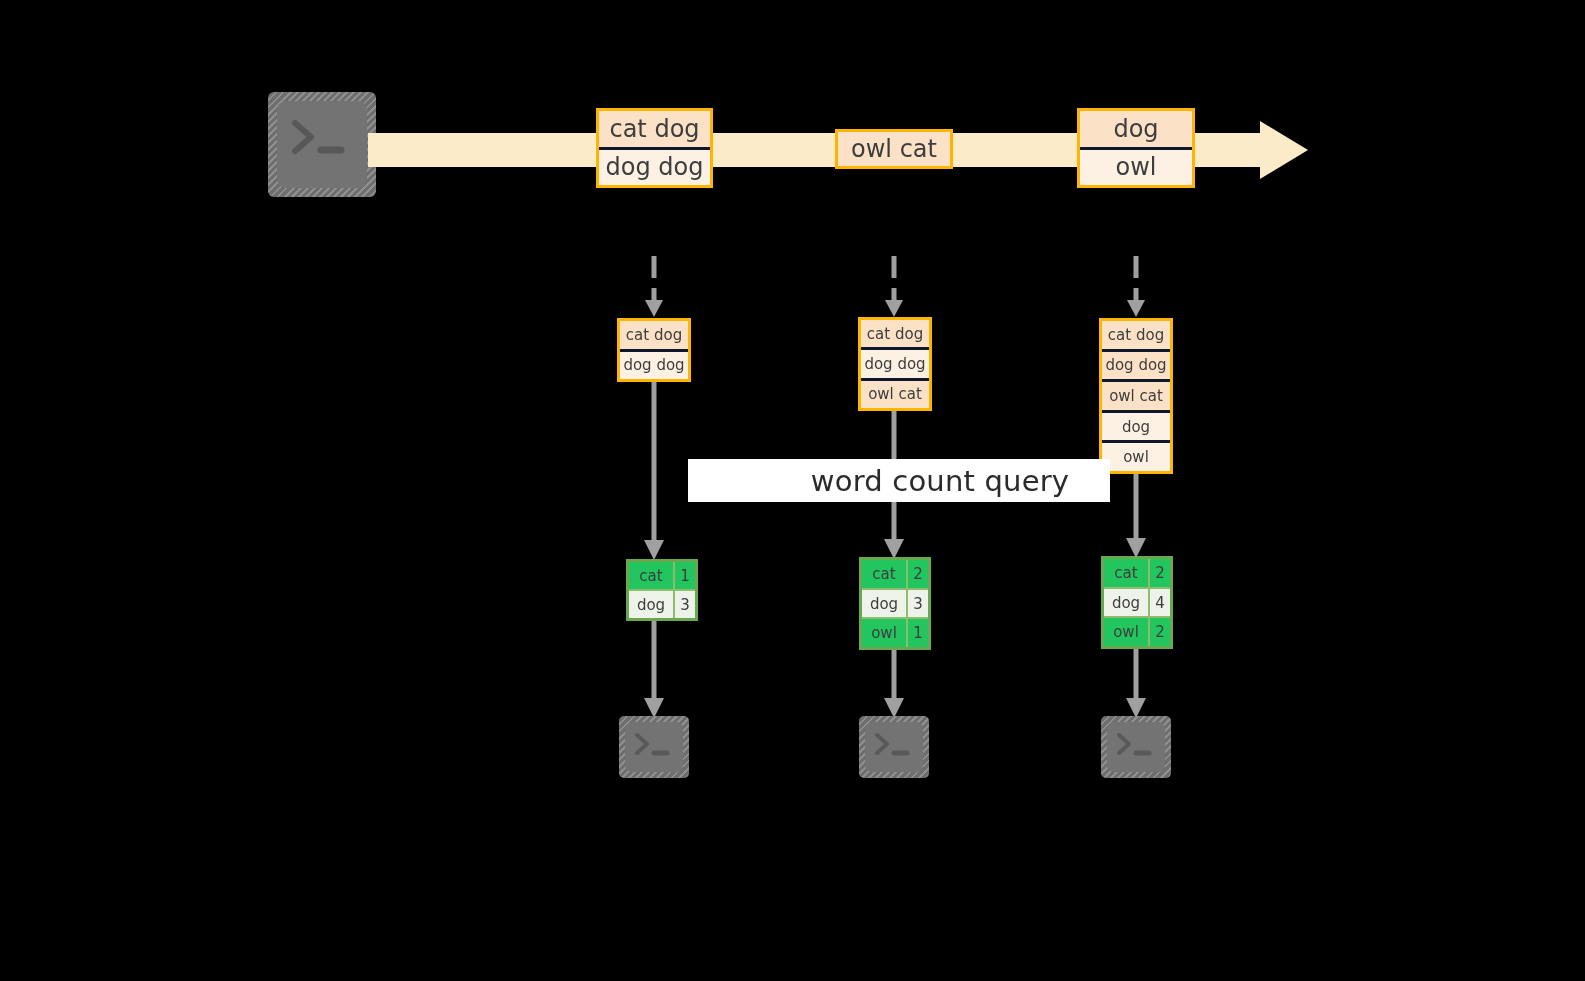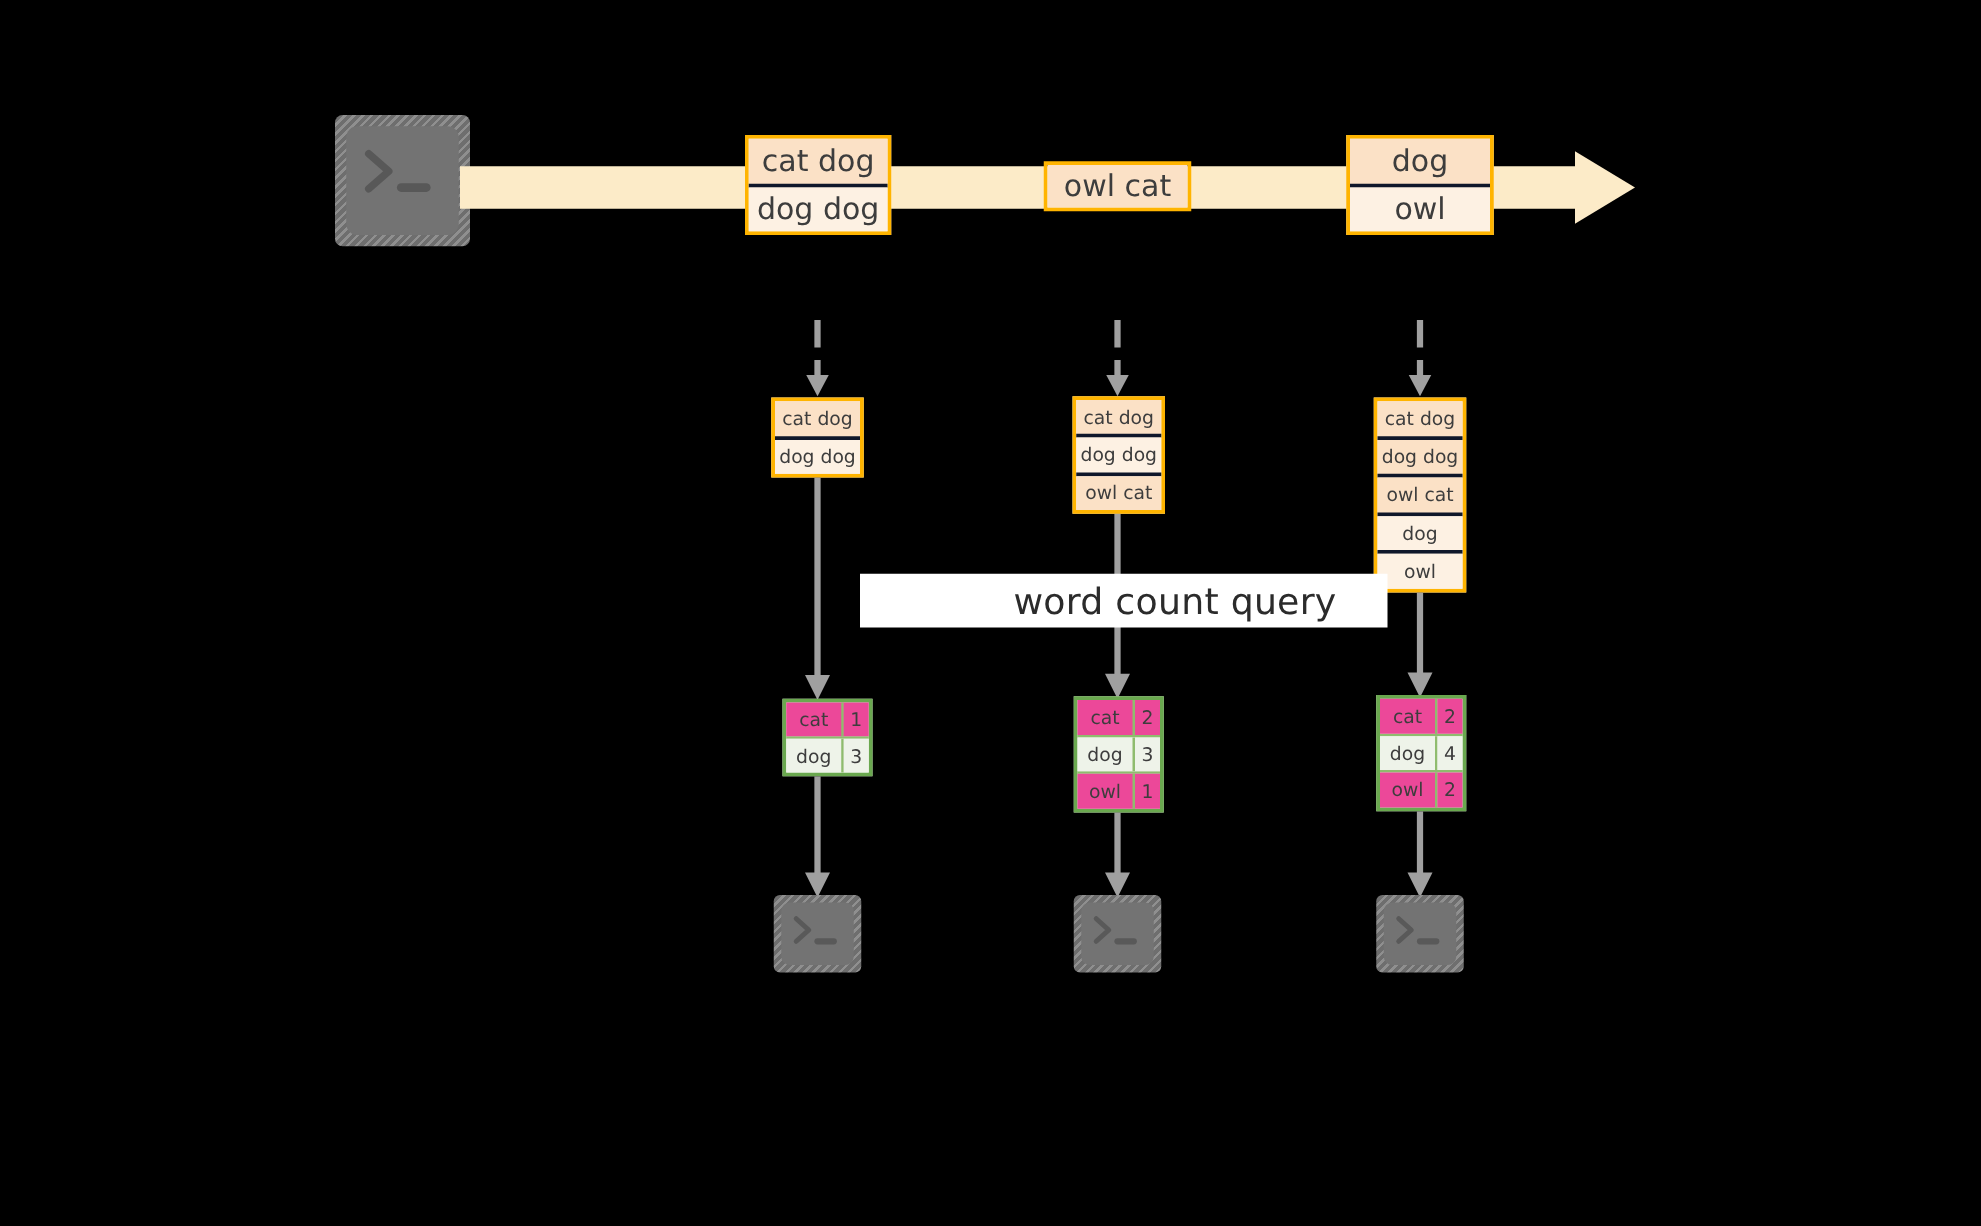--- a/index.html
+++ b/index.html
@@ -81,21 +81,21 @@
     background: #eef3e9;
     display: flex;
     flex-direction: column;
   }
   .gbox .grow {
     flex: 1 1 0;
     display: flex;
     border-bottom: 2px solid #8fbc6e;
   }
   .gbox .grow:last-child { border-bottom: none; }
-  .gbox .grow.dark .gcell { background: #ec4899; }
+  .gbox .grow.dark .gcell { background: #22c55e; }
   .gbox .gcell {
     display: flex;
     align-items: center;
     justify-content: center;
     font-size: 15px;
     color: #3d3d3d;
     background: #eef3e9;
   }
   .gbox .gcell.word {
     flex: 0 0 44px;

